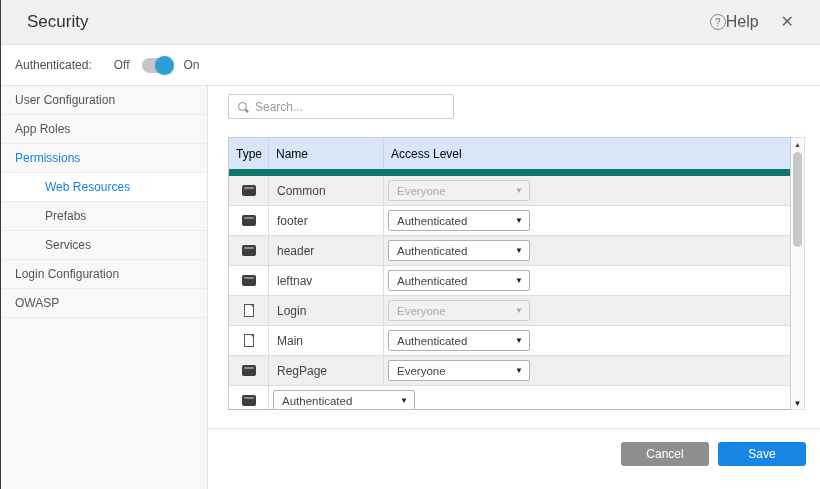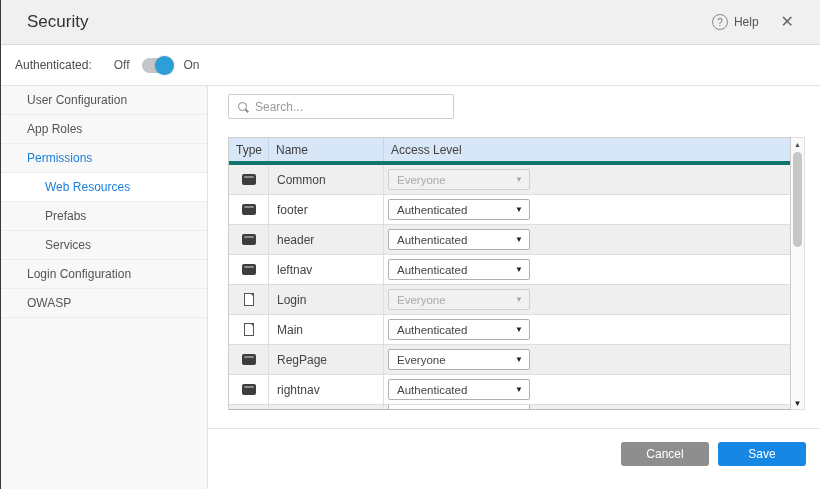--- a/index.html
+++ b/index.html
@@ -9,40 +9,40 @@
          border-left:1px solid #3a3a3a; }
 
   
   .header { height:45px; background:#f0f0f0; border-bottom:1px solid #dcdcdc;
             display:flex; align-items:center; padding:0 26px; }
   .page-title { font-size:17px; color:#333; }
   .header-right { margin-left:auto; display:flex; align-items:center; }
   .help-icon { width:16px; height:16px; border:1px solid #8a8a8a; border-radius:50%;
                display:flex; align-items:center; justify-content:center;
                font-size:10px; color:#777; cursor:pointer; }
-  .help-label { font-size:12px; color:#555; margin-left:6px; cursor:pointer; }
+  .help-label { font-size:16px; color:#555; margin-left:0; cursor:pointer; }
   .close-icon { margin-left:22px; font-size:16px; color:#666; cursor:pointer; line-height:1; }
 
   
   .auth-bar { height:41px; background:#fff; border-bottom:1px solid #e2e2e2;
               display:flex; align-items:center; padding:0 14px; font-size:12px; color:#4a4a4a; }
   .auth-label { margin-right:22px; }
   .off-label, .on-label { color:#555; }
   .toggle { width:30px; height:15px; border-radius:8px; background:#c4c6c8;
             position:relative; margin:0 12px; cursor:pointer; }
   .toggle-knob { position:absolute; right:-2px; top:-2px; width:19px; height:19px;
                  border-radius:50%; background:var(--toggle-on,#2d9fd8);
                  box-shadow:0 0 2px rgba(0,0,0,.25); }
 
   
   .body { display:flex; height:403px; }
 
   
   .sidebar { width:207px; background:#f8f8f8; border-right:1px solid #e2e2e2; }
-  .side-item { height:29px; line-height:28px; padding-left:26px; font-size:12px;
+  .side-item { height:29px; line-height:28px; padding-left:14px; font-size:12px;
                color:#555; border-bottom:1px solid #ececec; cursor:pointer; background:#f8f8f8; }
   .side-item.sub { padding-left:44px; }
   .side-item.section-active { color:var(--accent,#1a7fdd); }
   .side-item.selected { background:#fff; color:var(--accent,#1a7fdd); }
 
   
   .content { position:relative; flex:1; background:#fff; }
 
   .search-box { position:absolute; left:20px; top:8px; width:226px; height:25px;
                 border:1px solid #ccc; border-radius:2px; background:#fff;
@@ -52,22 +52,22 @@
                          border:1px solid #8a8a8a; border-radius:50%; }
   .search-icon::after { content:""; position:absolute; left:8px; top:9px; width:4px; height:1.5px;
                         background:#8a8a8a; transform:rotate(45deg); }
   .search-box input { border:none; outline:none; flex:1; font-size:12px; color:#555;
                       font-family:"Liberation Sans", sans-serif; background:transparent; }
   .search-box input::placeholder { color:#9a9a9a; }
 
   
   .table-area { position:absolute; left:20px; top:51px; display:flex; }
   .table-wrap { width:563px; height:273px; overflow:hidden; border:1px solid #ccc; border-bottom:1px solid #b9b9b9; }
-  .thead { display:flex; height:27px; background:var(--table-header-bg,#d7e7f7);
-           border-bottom:4px solid #0f766e; font-size:12px; color:#404040; }
+  .thead { display:flex; height:38px; background:var(--table-header-bg,#d7e7f7);
+           border-bottom:7px solid #0f766e; font-size:12px; color:#000000; }
   .thead .hcell { display:flex; align-items:center; padding-left:7px; border-right:1px solid #c3d5e8; }
   .thead .hcell:last-child { border-right:none; }
   .col-type { width:40px; flex:0 0 auto; }
   .col-name { width:115px; flex:0 0 auto; }
   .col-access { flex:1; }
   .trow { display:flex; height:30px; border-bottom:1px solid #ddd; }
   .trow.even { background:#efefef; }
   .trow.odd { background:#fff; }
   .cell { display:flex; align-items:center; }
   .cell-type { width:40px; flex:0 0 auto; justify-content:center; border-right:1px solid #ddd; }
@@ -252,21 +252,20 @@
         <span class="dd-label">Everyone</span>
         <span class="dd-caret">▼</span>
       </div>
     </div>
   </div>
 
   <div class="trow odd">
     <div class="cell cell-type">
       <span class="type-icon icon-widget"></span>
     </div>
-    <div class="cell cell-name">rightnav</div>
     <div class="cell cell-access">
       <div class="dropdown">
         <span class="dd-label">Authenticated</span>
         <span class="dd-caret">▼</span>
       </div>
     </div>
   </div>
 </div>
 
           <div class="trow partial even">

